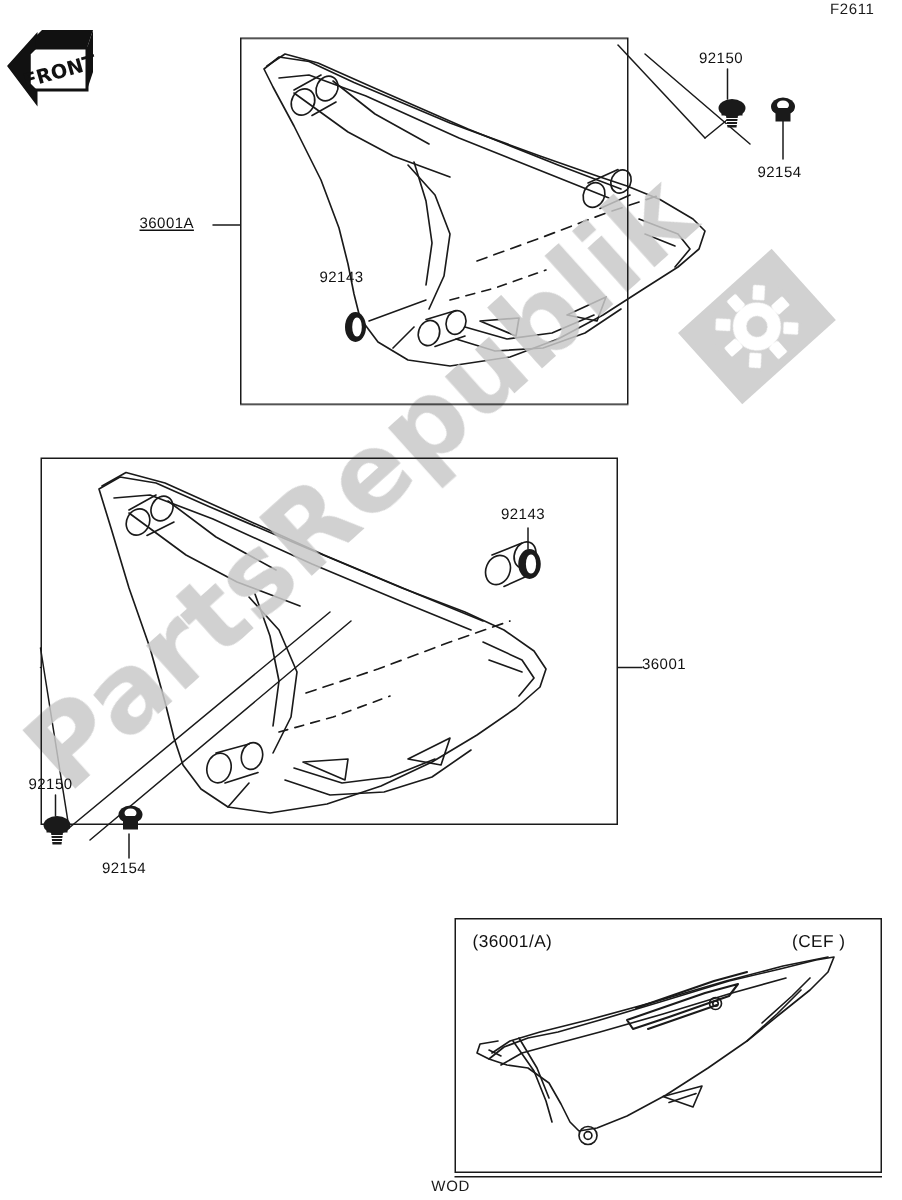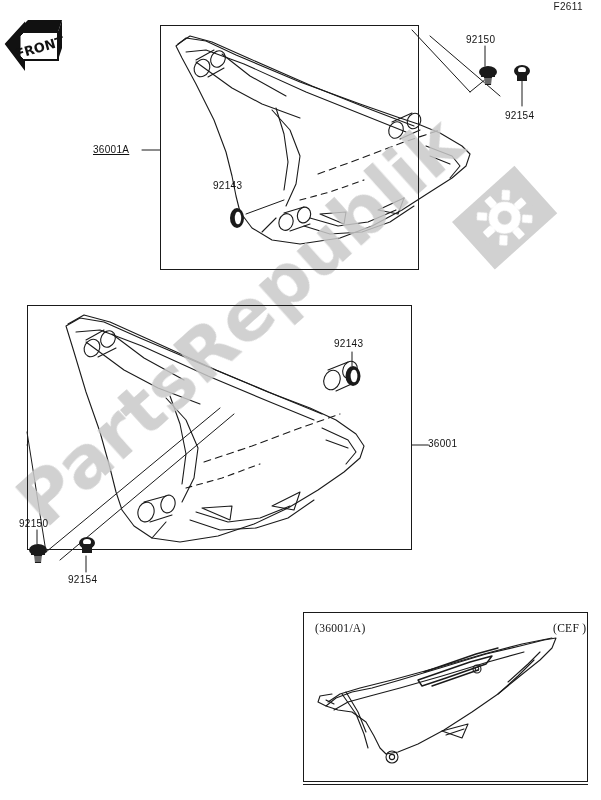--- a/index.html
+++ b/index.html
@@ -46,21 +46,20 @@
     color: #111111;
     white-space: nowrap;
     letter-spacing: 0.3px;
   }
   .panel-tag {
     position: absolute;
     font-size: 11.5px;
     color: #111111;
     white-space: nowrap;
     letter-spacing: 0.3px;
-    font-family: Liberation Serif, serif;
   }
   .wod {
     position: absolute;
     left: 0;
     top: 786px;
     width: 601px;
     text-align: center;
     font-size: 10px;
     color: #1a1a1a;
     letter-spacing: 0.5px;
@@ -309,17 +308,18 @@
   <div class="label" style="left:466px; top:34px;">92150</div>
   <div class="label" style="left:505px; top:110px;">92154</div>
   <div class="label" style="left:213px; top:180px;">92143</div>
 
   <div class="label" style="left:334px; top:338px;">92143</div>
   <div class="label" style="left:428px; top:438px;">36001</div>
   <div class="label" style="left:19px;  top:518px;">92150</div>
   <div class="label" style="left:68px;  top:574px;">92154</div>
 
   <div class="panel-tag" style="left:315px; top:622px;">(36001/A)</div>
-  <div class="panel-tag" style="left:553px; top:622px;">(CEF )</div>
+  <div class="panel-tag" style="left:528px; top:622px;">(CEF )</div>
 
   <div class="wod-rule"></div>
+  <div class="wod">WOD</div>
 
 </div>
 
 </body></html>

